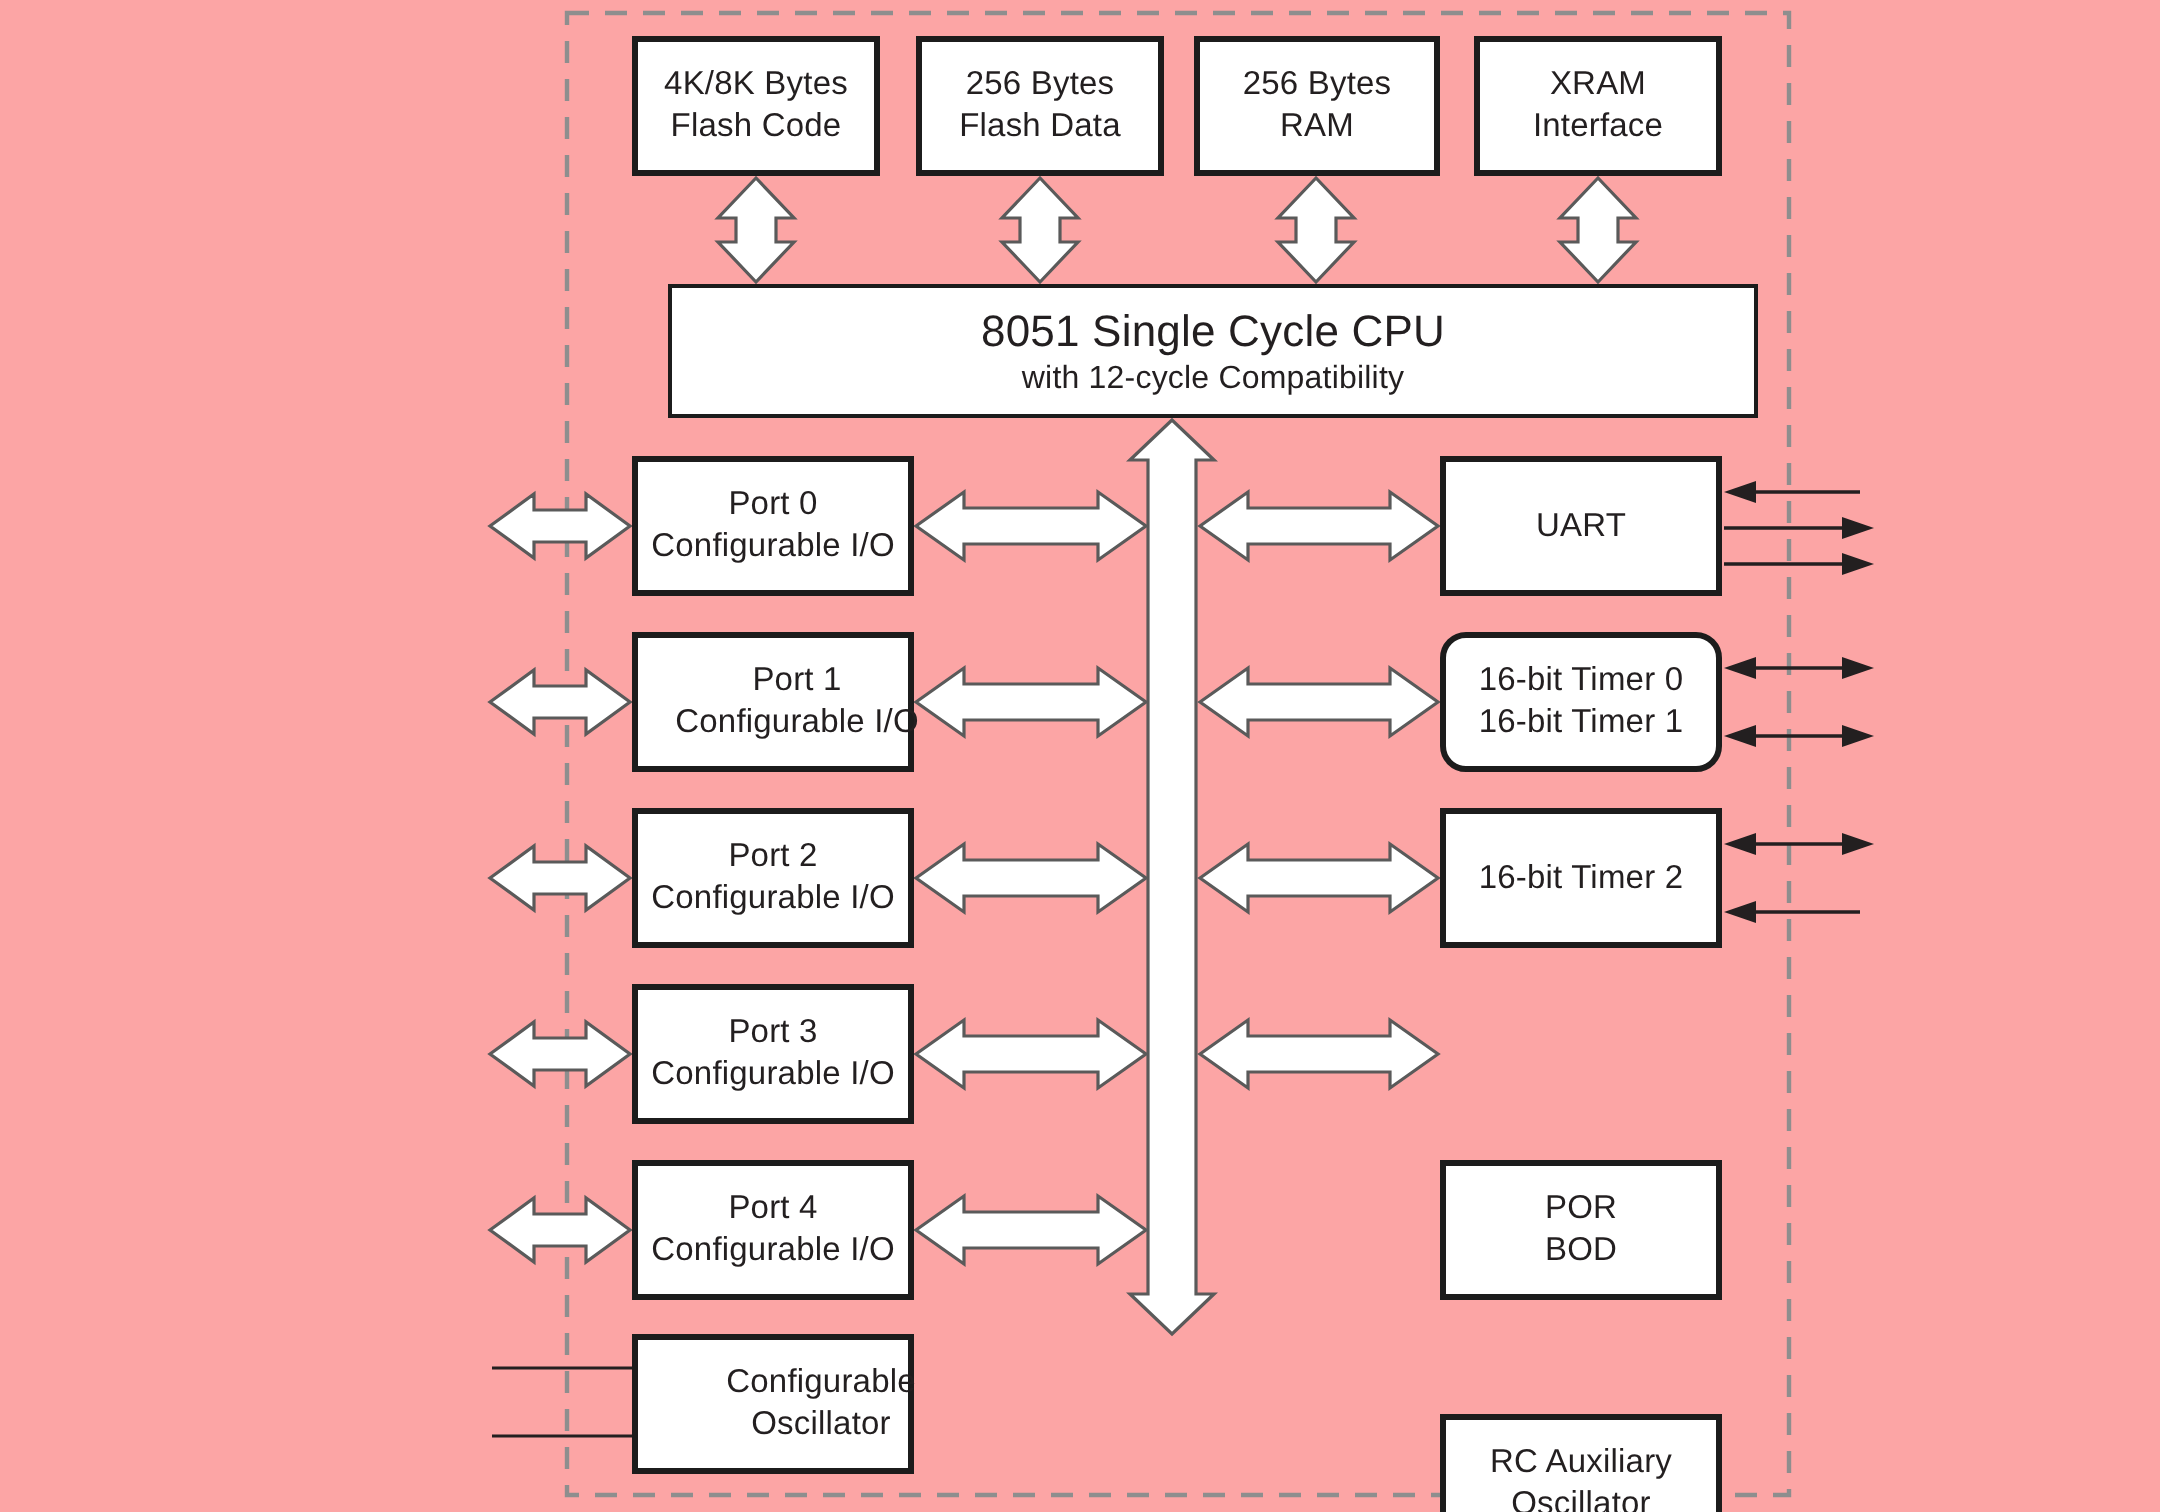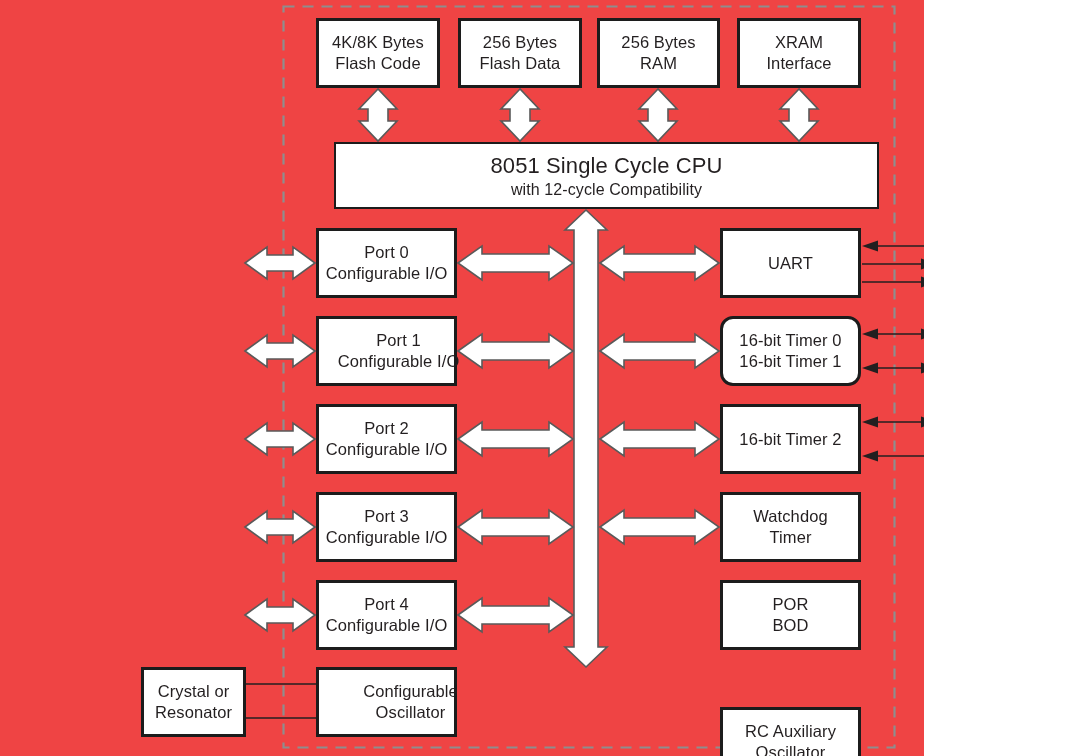--- a/index.html
+++ b/index.html
@@ -1,17 +1,17 @@
 <!DOCTYPE html>
 <html><head>
 <meta charset="utf-8">
 <style>
   html,body{margin:0;padding:0;background:#ffffff;}
   .stage{
-    position:relative;width:924px;height:756px;background:#ef4444;
+    position:relative;width:1080px;height:756px;background:#fca5a5;
     font-family:"Liberation Sans", sans-serif;color:#231f20;overflow:hidden;
   }
   .wires{position:absolute;left:0;top:0;}
   .box{
     position:absolute;box-sizing:border-box;border:3px solid #1c1c1c;background:#ffffff;
     display:flex;flex-direction:column;align-items:center;justify-content:center;
     text-align:center;font-size:16.5px;line-height:21px;letter-spacing:0.1px;
   }
   .box span{display:block;white-space:nowrap;}
   .box.cpu{border-width:2.5px;}
@@ -147,35 +147,27 @@
   <div class="box b-uart">
     <span>UART</span>
   </div>
   <div class="box b-timer01">
     <span>16-bit Timer 0</span>
     <span>16-bit Timer 1</span>
   </div>
   <div class="box b-timer2">
     <span>16-bit Timer 2</span>
   </div>
-  <div class="box b-watchdog">
-    <span>Watchdog</span>
-    <span>Timer</span>
-  </div>
   <div class="box b-porbod">
     <span>POR</span>
     <span>BOD</span>
   </div>
   <div class="box b-rcosc">
     <span>RC Auxiliary</span>
     <span>Oscillator</span>
   </div>
 
-  <div class="box b-crystal">
-    <span>Crystal or</span>
-    <span>Resonator</span>
-  </div>
   <div class="box b-configosc">
     <span>Configurable</span>
     <span>Oscillator</span>
   </div>
 
 </div>
 
 </body></html>

